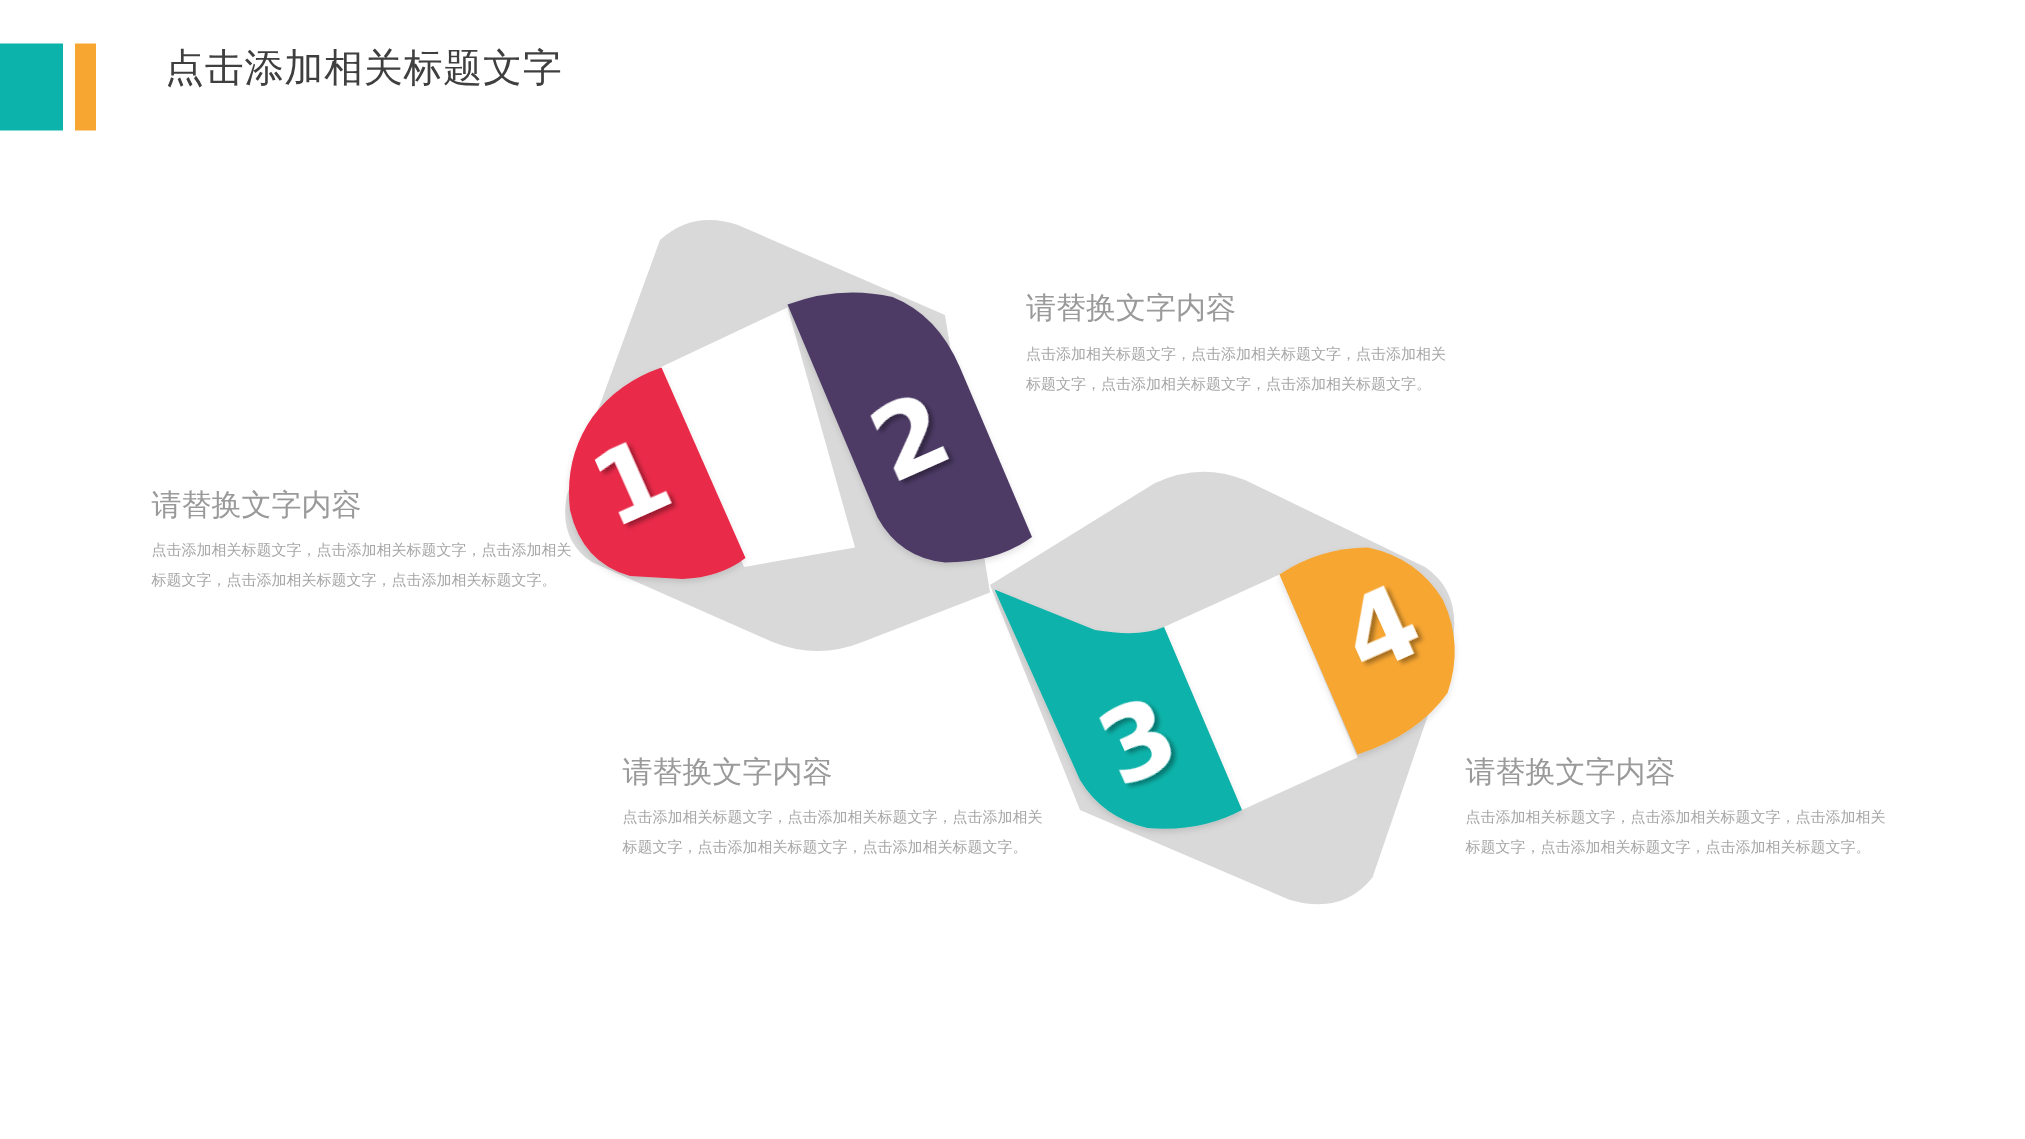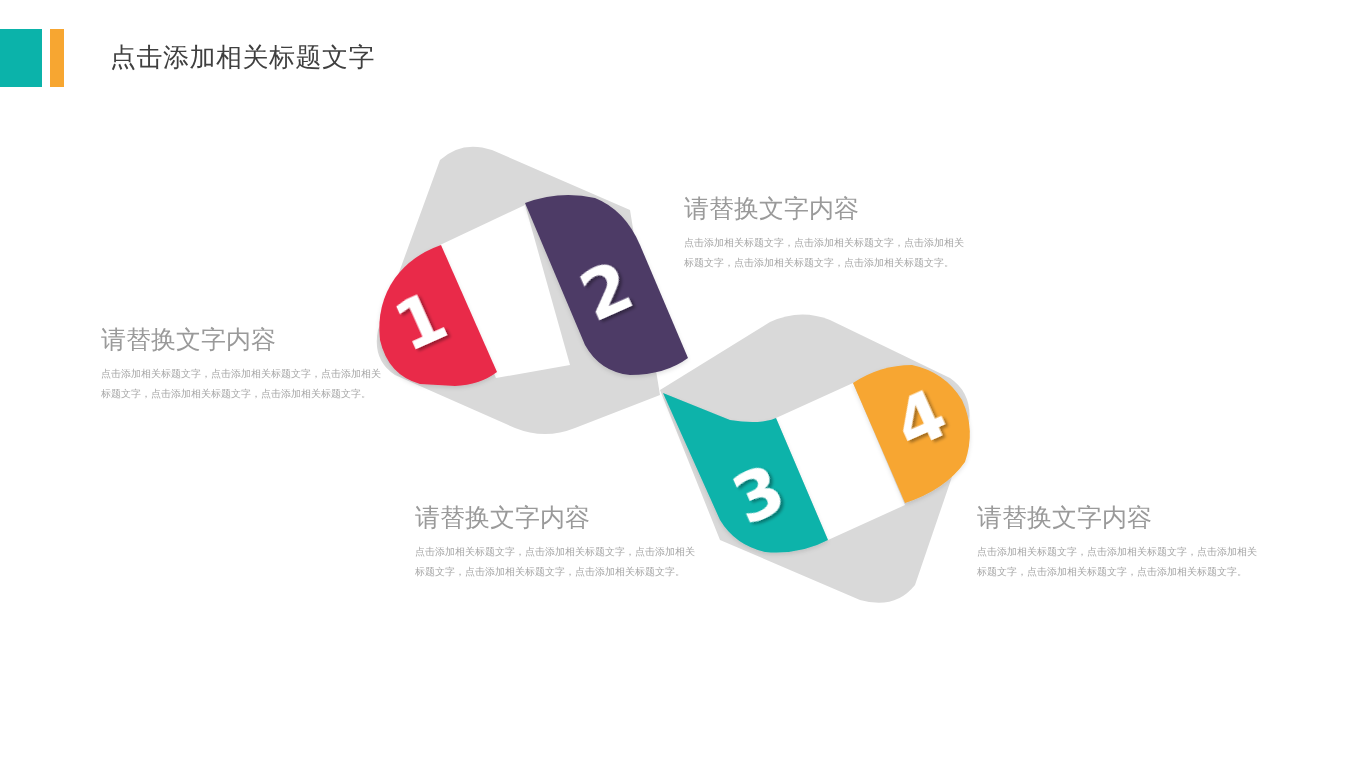--- a/index.html
+++ b/index.html
@@ -2,24 +2,24 @@
 <html><head>
 <meta charset="utf-8">
 <style>
   html, body { margin: 0; padding: 0; }
   body {
     width: 1350px; height: 759px; background: #ffffff; position: relative; overflow: hidden;
     font-family: "DejaVu Sans", "Liberation Sans", sans-serif;
   }
   .accent-teal { position: absolute; left: 0; top: 29px; width: 42px; height: 58px; background: #0bb3aa; }
   .accent-orange { position: absolute; left: 50px; top: 29px; width: 14px; height: 58px; background: #f7a631; }
-  .page-title { position: absolute; left: 110px; top: 40px; font-size: 26px; color: #3f3f3f; letter-spacing: 0.5px; white-space: nowrap; }
+  .page-title { position: absolute; left: 110px; top: 28px; font-size: 26px; color: #3f3f3f; letter-spacing: 0.5px; white-space: nowrap; }
   .diagram { position: absolute; left: 0; top: 0; width: 1350px; height: 759px; }
   .text-block { position: absolute; width: 282px; }
-  .tb-heading { font-size: 25px; color: #9a9a9a; margin: 0 0 8px 0; white-space: nowrap; }
+  .tb-heading { font-size: 20px; color: #9a9a9a; margin: 0 0 8px 0; white-space: nowrap; }
   .tb-body { font-size: 10px; line-height: 19.5px; color: #a6a6a6; }
   .num { font-family: "DejaVu Sans", sans-serif; font-weight: bold; font-size: 68px; fill: #ffffff; }
 </style>
 </head>
 <body>
 
 <div class="accent-teal"></div>
 <div class="accent-orange"></div>
 <div class="page-title">点击添加相关标题文字</div>
 

